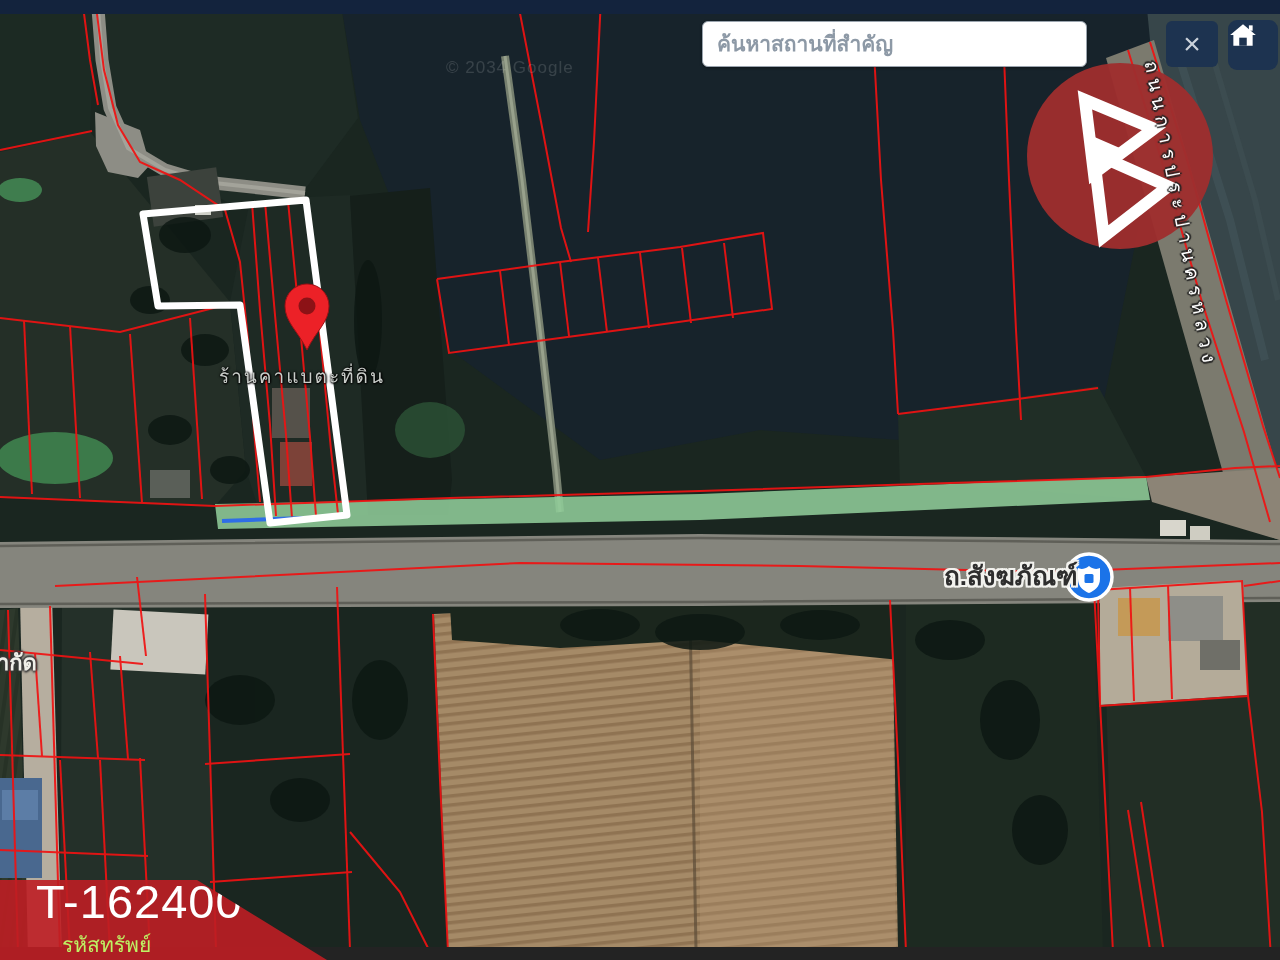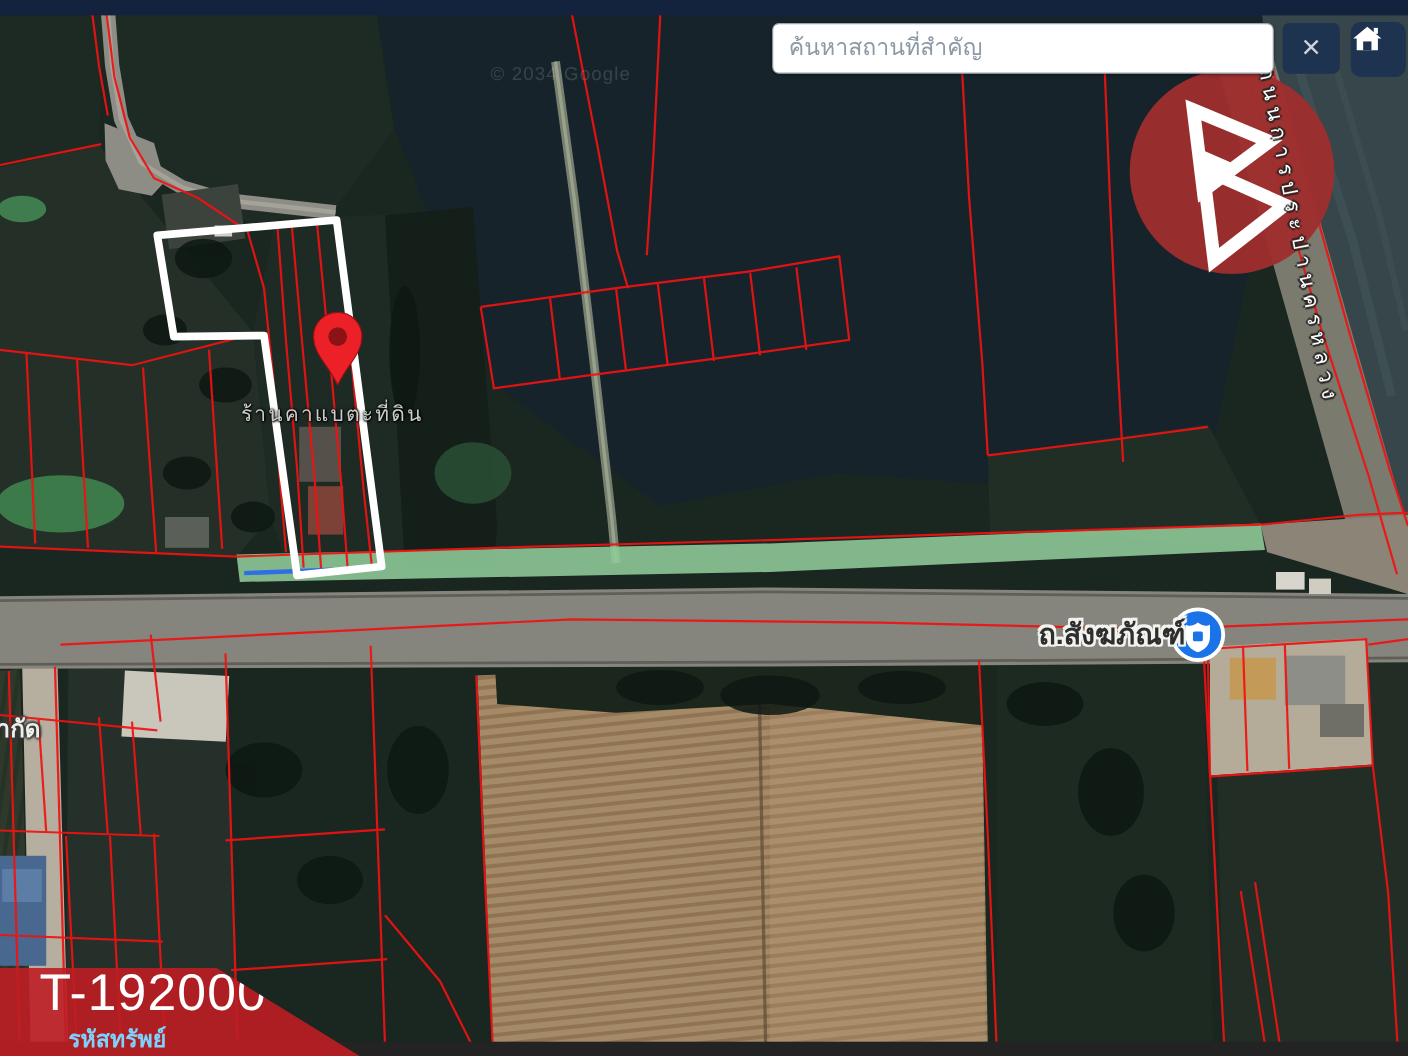--- a/index.html
+++ b/index.html
@@ -14,37 +14,37 @@
       text-shadow:-2px 0 2px #3a3a3a,2px 0 2px #3a3a3a,0 -2px 2px #3a3a3a,0 2px 2px #3a3a3a;}
   .road-label{left:898px;top:555px;font-size:26px;font-weight:bold;color:#2e2e2e;
       text-shadow:-2px 0 0 #f2f2ee,2px 0 0 #f2f2ee,0 -2px 0 #f2f2ee,0 2px 0 #f2f2ee,
                   -2px -2px 0 #f2f2ee,2px 2px 0 #f2f2ee,-2px 2px 0 #f2f2ee,2px -2px 0 #f2f2ee;margin-left:46px;}
   .sideroad-label{left:1166px;top:58px;font-size:19px;color:#fff;letter-spacing:6px;
       transform:rotate(79deg);transform-origin:0 0;
       text-shadow:-2px 0 1px #222,2px 0 1px #222,0 -2px 1px #222,0 2px 1px #222;}
   .watermark{left:446px;top:58px;font-size:17px;color:rgba(255,255,255,.14);letter-spacing:1px;}
   
   .topbar{position:absolute;left:0;top:0;width:1280px;height:14px;background:var(--topbar,#13233d);z-index:7;}
-  .search-input{position:absolute;left:702px;top:21px;width:456px;height:46px;z-index:8;
+  .search-input{position:absolute;left:702px;top:21px;width:385px;height:46px;z-index:8;
       box-sizing:border-box;background:#fff;border:1px solid #9aa4ae;border-radius:6px;
       padding:0 14px;font-size:21px;font-family:"Liberation Sans",sans-serif;color:#333;
-      box-shadow:0 1px 3px rgba(0,0,0,.4);outline:none;}
+      box-shadow:0 1px 3px rgba(0,0,0,.4);outline:none;font-weight:bold;}
   .search-input::placeholder{color:#8d99a6;}
   .close-btn{position:absolute;left:1166px;top:21px;width:52px;height:46px;z-index:8;
       background:var(--button,#1d3350);border:none;border-radius:6px;color:#ccd3db;
       font-size:30px;line-height:44px;text-align:center;cursor:pointer;padding:0;}
   .home-btn{position:absolute;left:1228px;top:20px;width:50px;height:50px;z-index:8;
       background:var(--button,#1d3350);border:none;border-radius:9px;cursor:pointer;padding:0;
       display:flex;align-items:center;justify-content:center;}
   .bottombar{position:absolute;left:0;bottom:0;width:1280px;height:13px;background:#232323;z-index:5;}
   .badge{position:absolute;left:0;top:880px;width:332px;height:80px;z-index:6;
       background:var(--badge_red,rgba(190,30,36,.9));
       clip-path:polygon(0 0,197px 0,327px 80px,0 80px);}
   .badge .code{position:absolute;left:36px;top:-6px;font-size:47px;color:#fff;letter-spacing:1px;}
-  .badge .caption{position:absolute;left:62px;top:48px;font-size:21px;font-weight:bold;color:#7dd3fc;}
+  .badge .caption{position:absolute;left:62px;top:48px;font-size:21px;font-weight:normal;color:#bef264;}
 </style>
 </head>
 <body>
 
 <div class="stage">
 
   <svg width="1280" height="960" viewBox="0 0 1280 960">
     <defs>
       <pattern id="rows" width="9" height="9" patternUnits="userSpaceOnUse" patternTransform="rotate(84)">
         <rect width="9" height="9" fill="#a58a67"></rect>
@@ -231,17 +231,17 @@
         <path d="M14 4 L26 14 H23 V24 H5 V14 H2 Z" fill="#fff"></path>
         <rect x="19.5" y="5" width="3.5" height="5" fill="#fff"></rect>
         <rect x="10.5" y="16.5" width="7" height="7.5" fill="#1d3350"></rect>
       </svg>
     </span>
   </button>
 
   <div class="bottombar"></div>
 
   <div class="badge">
-    <div class="code">T-192000</div>
+    <div class="code">T-162400</div>
     <div class="caption">รหัสทรัพย์</div>
   </div>
 
 </div>
 
 </body></html>

